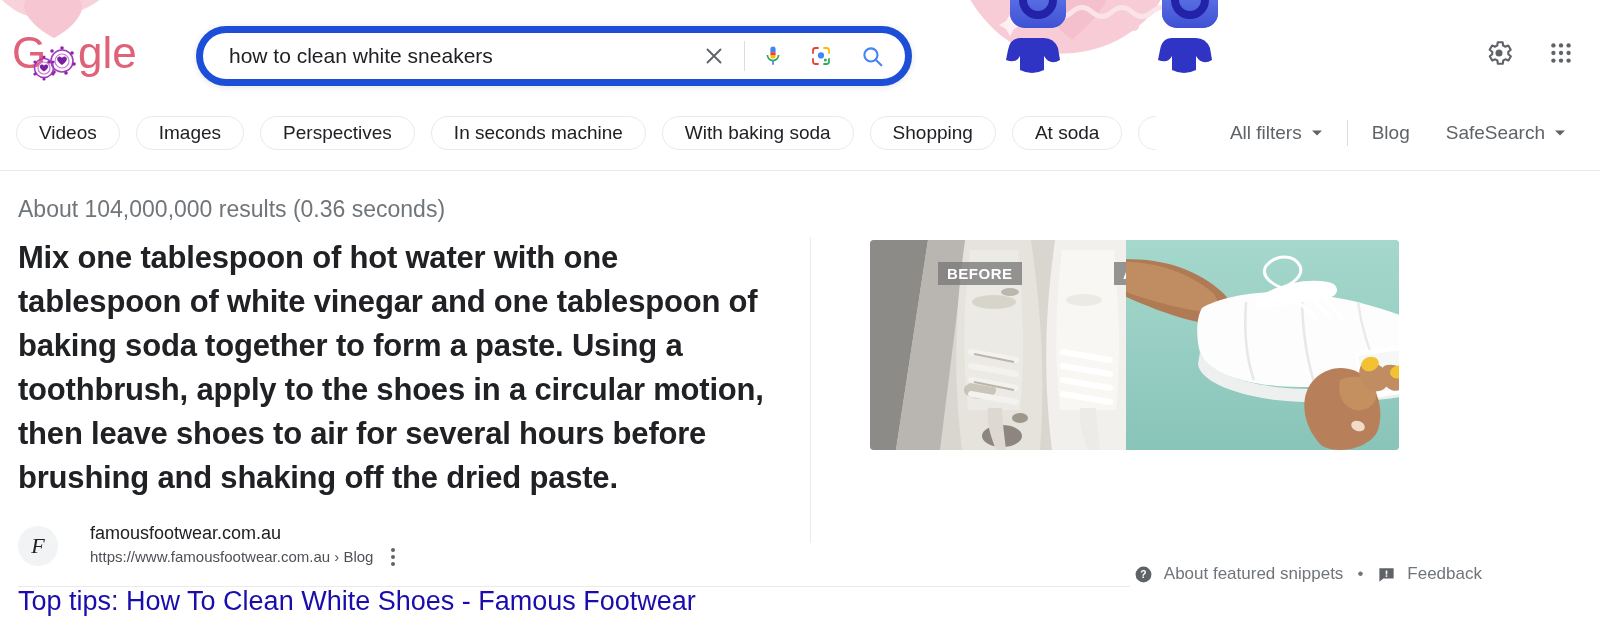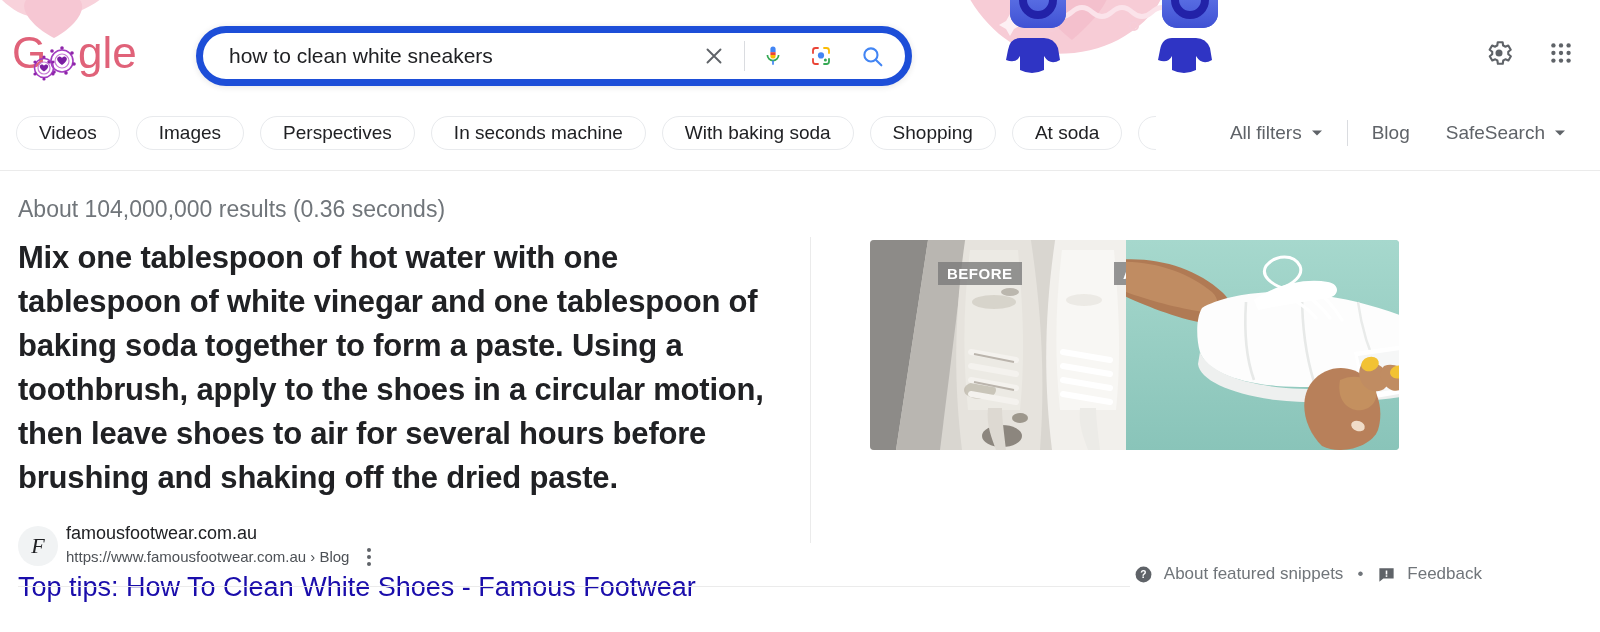--- a/index.html
+++ b/index.html
@@ -230,21 +230,21 @@
     display: flex;
     align-items: center;
     justify-content: center;
     font-family: "Liberation Serif", serif;
     font-style: italic;
     font-size: 22px;
     color: #202124;
     flex: 0 0 auto;
   }
   .source-meta {
-    margin-left: 8px;
+    margin-left: 32px;
     display: flex;
     flex-direction: column;
     justify-content: center;
   }
   .source-domain {
     font-size: 18px;
     color: #202124;
     line-height: 22px;
   }
   .source-url-row {
@@ -262,20 +262,21 @@
     flex-direction: column;
     gap: 3px;
     cursor: pointer;
     padding: 4px 2px;
   }
   .kebab i {
     width: 4px; height: 4px; border-radius: 50%;
     background: #5f6368; display: block;
   }
   .result-title {
+    margin-top: 14px;
     font-size: 27px;
     line-height: 34px;
     color: #1a0dab;
     cursor: pointer;
   }
 
   
   .v-divider {
     position: absolute;
     left: 810px;

